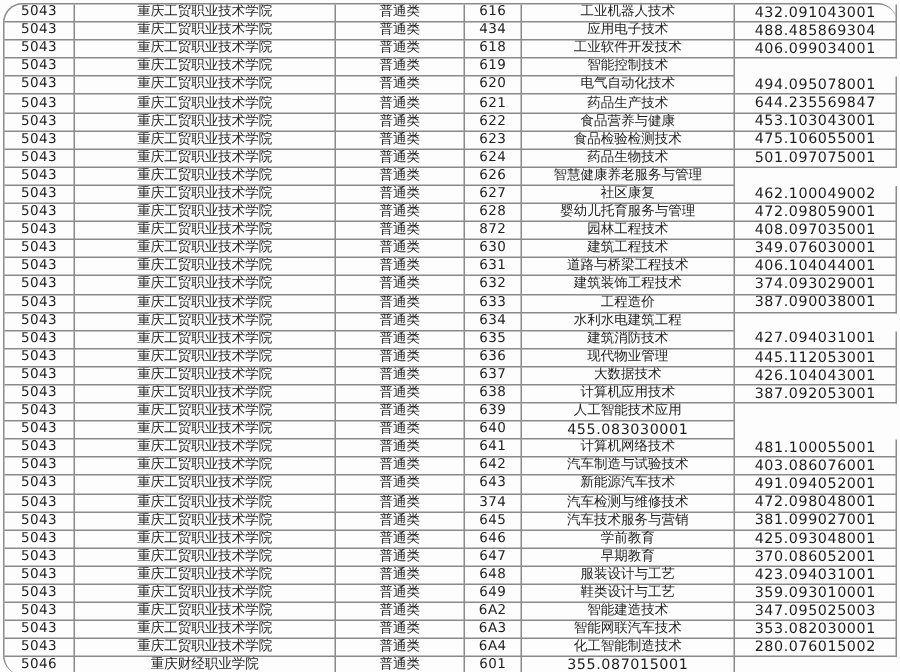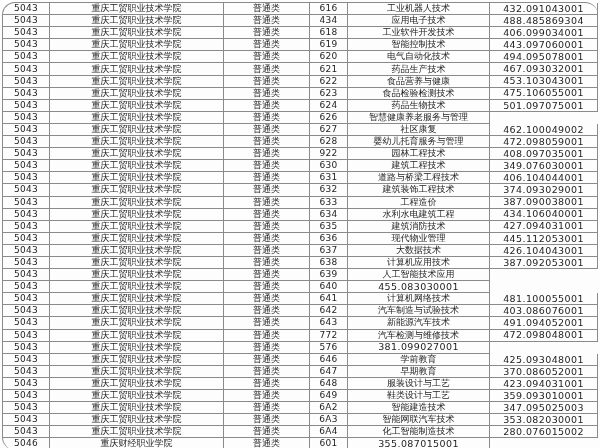--- a/index.html
+++ b/index.html
@@ -63,39 +63,38 @@
     <div class="cell c-major">工业软件开发技术</div>
     <div class="cell c-score">406.099034001</div>
   </div>
 
   <div class="row">
     <div class="cell c-code">5043</div>
     <div class="cell c-school">重庆工贸职业技术学院</div>
     <div class="cell c-category">普通类</div>
     <div class="cell c-majorcode">619</div>
     <div class="cell c-major">智能控制技术</div>
-    <div class="cell c-score">443.097060001</div>
   </div>
 
   <div class="row">
     <div class="cell c-code">5043</div>
     <div class="cell c-school">重庆工贸职业技术学院</div>
     <div class="cell c-category">普通类</div>
     <div class="cell c-majorcode">620</div>
     <div class="cell c-major">电气自动化技术</div>
     <div class="cell c-score">494.095078001</div>
   </div>
 
   <div class="row">
     <div class="cell c-code">5043</div>
     <div class="cell c-school">重庆工贸职业技术学院</div>
     <div class="cell c-category">普通类</div>
     <div class="cell c-majorcode">621</div>
     <div class="cell c-major">药品生产技术</div>
-    <div class="cell c-score">467.093032001</div>
+    <div class="cell c-score">644.235569847</div>
   </div>
 
   <div class="row">
     <div class="cell c-code">5043</div>
     <div class="cell c-school">重庆工贸职业技术学院</div>
     <div class="cell c-category">普通类</div>
     <div class="cell c-majorcode">622</div>
     <div class="cell c-major">食品营养与健康</div>
     <div class="cell c-score">453.103043001</div>
   </div>
@@ -141,21 +140,21 @@
     <div class="cell c-category">普通类</div>
     <div class="cell c-majorcode">628</div>
     <div class="cell c-major">婴幼儿托育服务与管理</div>
     <div class="cell c-score">472.098059001</div>
   </div>
 
   <div class="row">
     <div class="cell c-code">5043</div>
     <div class="cell c-school">重庆工贸职业技术学院</div>
     <div class="cell c-category">普通类</div>
-    <div class="cell c-majorcode">922</div>
+    <div class="cell c-majorcode">872</div>
     <div class="cell c-major">园林工程技术</div>
     <div class="cell c-score">408.097035001</div>
   </div>
 
   <div class="row">
     <div class="cell c-code">5043</div>
     <div class="cell c-school">重庆工贸职业技术学院</div>
     <div class="cell c-category">普通类</div>
     <div class="cell c-majorcode">630</div>
     <div class="cell c-major">建筑工程技术</div>
@@ -188,21 +187,20 @@
     <div class="cell c-major">工程造价</div>
     <div class="cell c-score">387.090038001</div>
   </div>
 
   <div class="row">
     <div class="cell c-code">5043</div>
     <div class="cell c-school">重庆工贸职业技术学院</div>
     <div class="cell c-category">普通类</div>
     <div class="cell c-majorcode">634</div>
     <div class="cell c-major">水利水电建筑工程</div>
-    <div class="cell c-score">434.106040001</div>
   </div>
 
   <div class="row">
     <div class="cell c-code">5043</div>
     <div class="cell c-school">重庆工贸职业技术学院</div>
     <div class="cell c-category">普通类</div>
     <div class="cell c-majorcode">635</div>
     <div class="cell c-major">建筑消防技术</div>
     <div class="cell c-score">427.094031001</div>
   </div>
@@ -274,30 +272,31 @@
     <div class="cell c-category">普通类</div>
     <div class="cell c-majorcode">643</div>
     <div class="cell c-major">新能源汽车技术</div>
     <div class="cell c-score">491.094052001</div>
   </div>
 
   <div class="row">
     <div class="cell c-code">5043</div>
     <div class="cell c-school">重庆工贸职业技术学院</div>
     <div class="cell c-category">普通类</div>
-    <div class="cell c-majorcode">772</div>
+    <div class="cell c-majorcode">374</div>
     <div class="cell c-major">汽车检测与维修技术</div>
     <div class="cell c-score">472.098048001</div>
   </div>
 
   <div class="row">
     <div class="cell c-code">5043</div>
     <div class="cell c-school">重庆工贸职业技术学院</div>
     <div class="cell c-category">普通类</div>
-    <div class="cell c-majorcode">576</div>
+    <div class="cell c-majorcode">645</div>
+    <div class="cell c-major">汽车技术服务与营销</div>
     <div class="cell c-score">381.099027001</div>
   </div>
 
   <div class="row">
     <div class="cell c-code">5043</div>
     <div class="cell c-school">重庆工贸职业技术学院</div>
     <div class="cell c-category">普通类</div>
     <div class="cell c-majorcode">646</div>
     <div class="cell c-major">学前教育</div>
     <div class="cell c-score">425.093048001</div>

